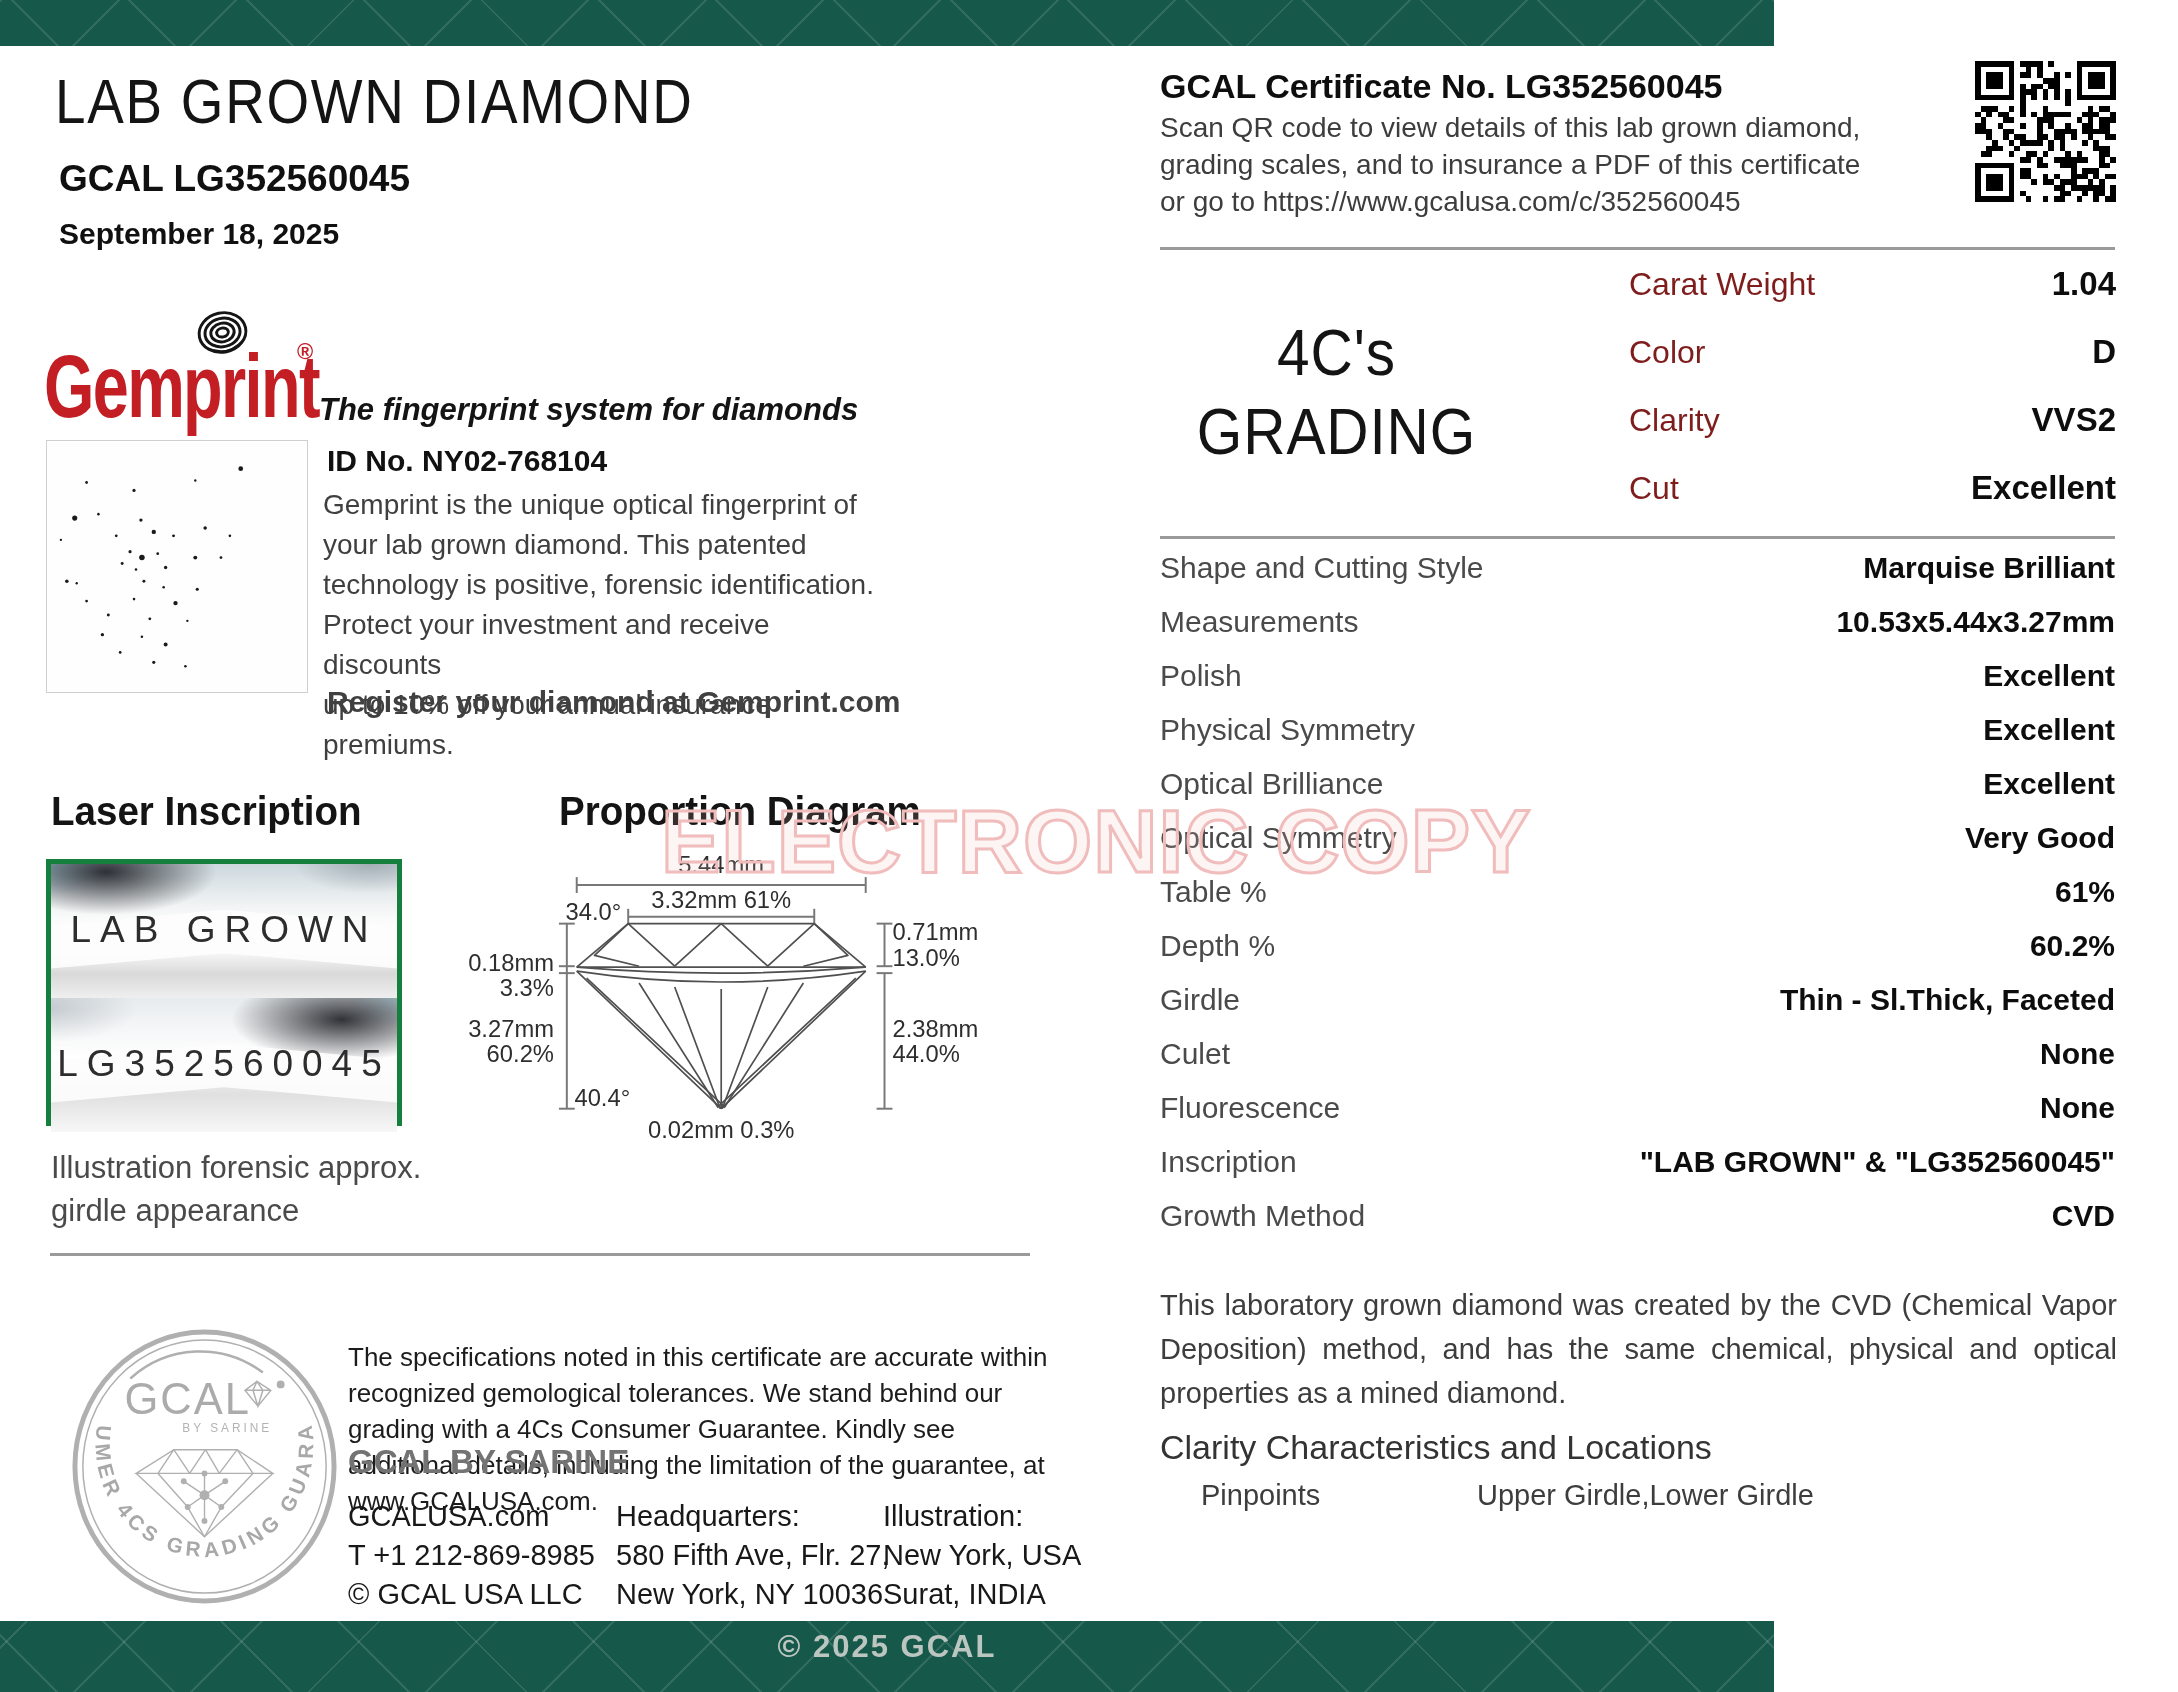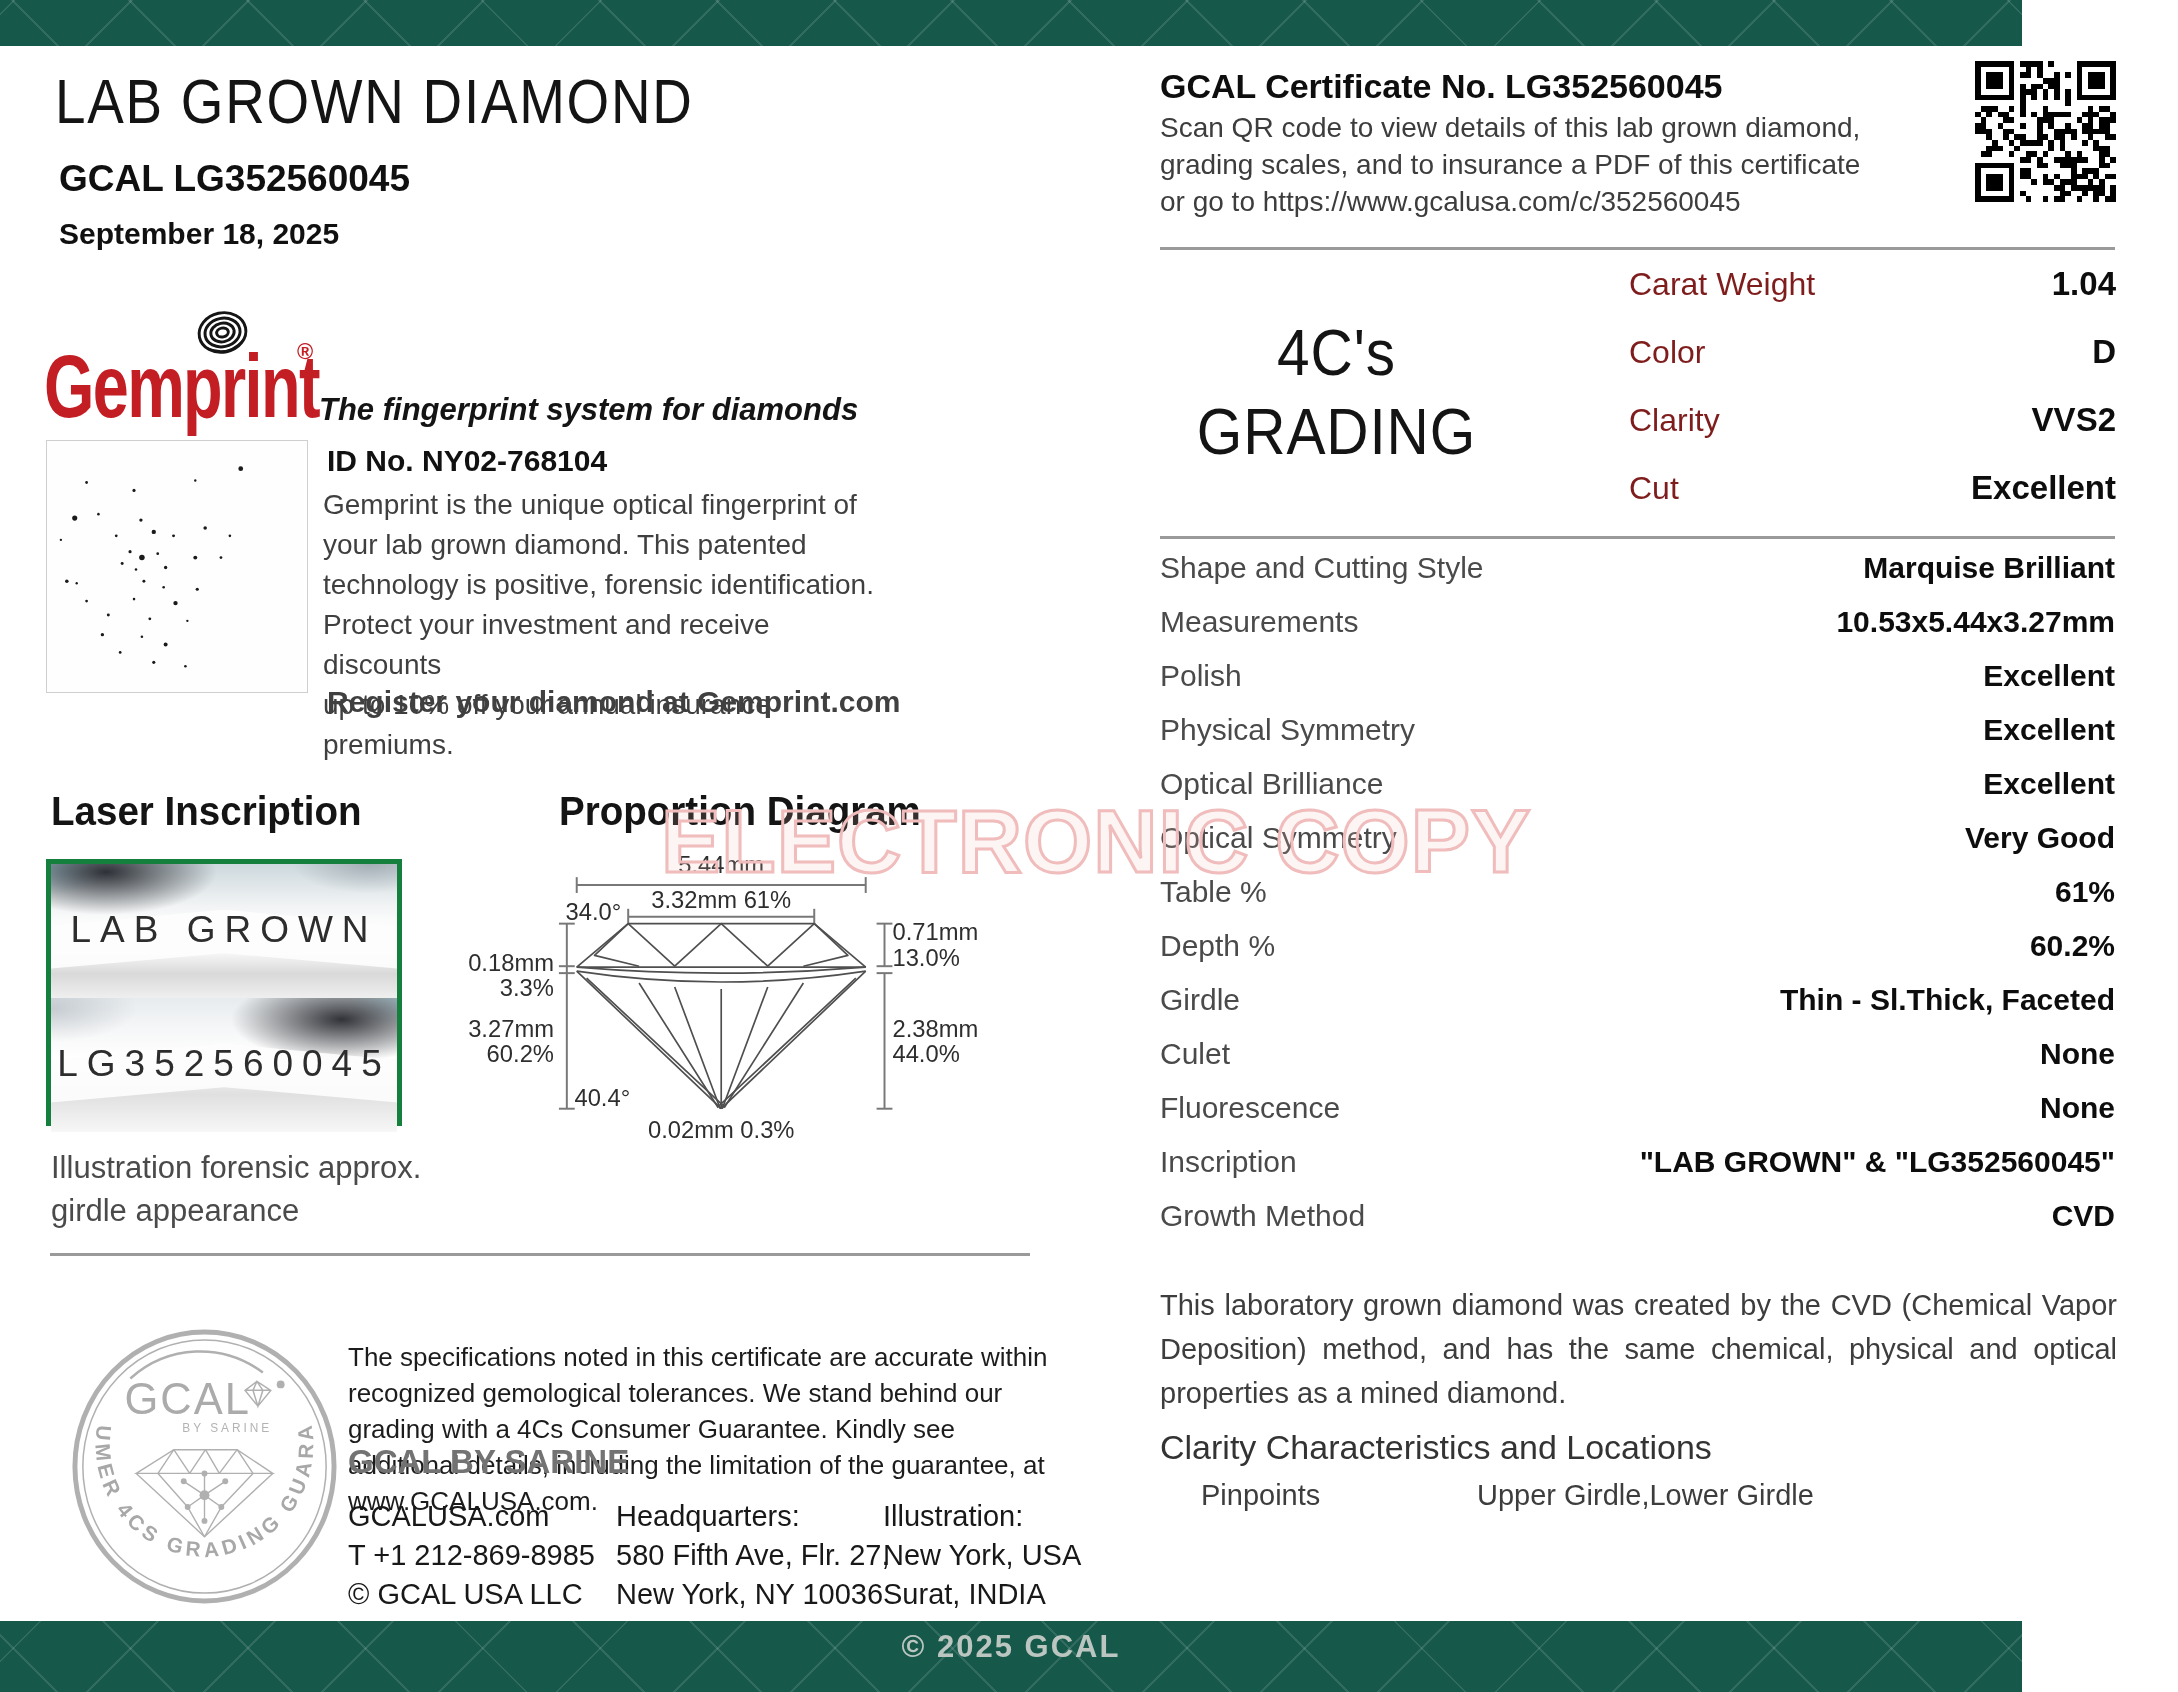--- a/index.html
+++ b/index.html
@@ -2,21 +2,21 @@
 <html><head>
 <meta charset="utf-8">
 <style>
   * { margin:0; padding:0; box-sizing:border-box; }
   html,body { background:#333; }
   .page {
     position:relative; width:2178px; height:1693px; background:#ffffff;
     font-family:"Liberation Sans", sans-serif; color:#111; overflow:hidden;
   }
   .band {
-    position:absolute; left:0; width:2022px; background-color:#16584a;
+    position:absolute; left:0; width:1774px; background-color:#16584a;
     background-image:
       repeating-linear-gradient(45deg, transparent 0 40px, rgba(255,255,255,.12) 40px 42px, transparent 42px 83px),
       repeating-linear-gradient(-45deg, transparent 0 40px, rgba(255,255,255,.12) 40px 42px, transparent 42px 83px);
   }
   .band-top { top:0; height:46px; }
   .band-bottom { top:1621px; height:72px; text-align:center; }
   .copyright { display:inline-block; margin-top:8px; font-size:31px; font-weight:bold; color:#bcc6c1; letter-spacing:2px; }
 
   .abs { position:absolute; }
 

